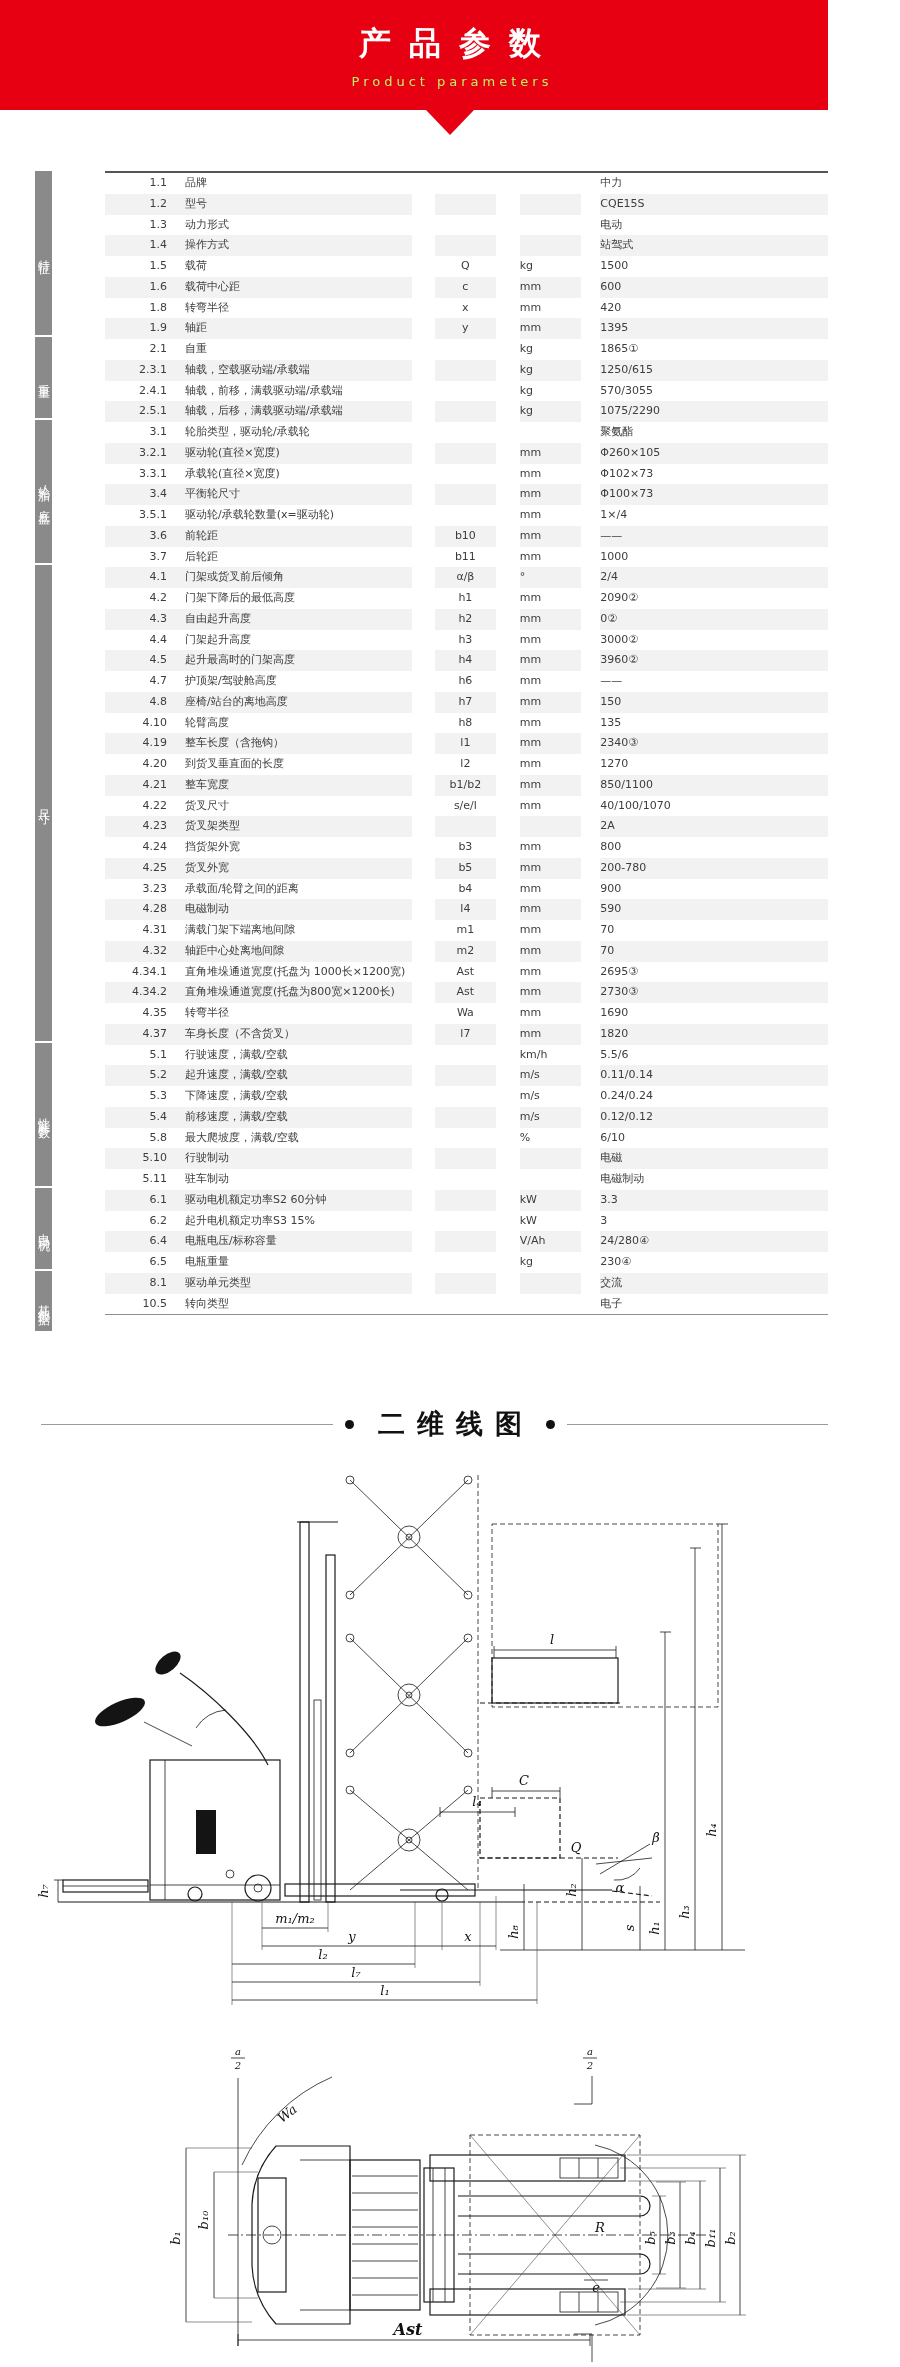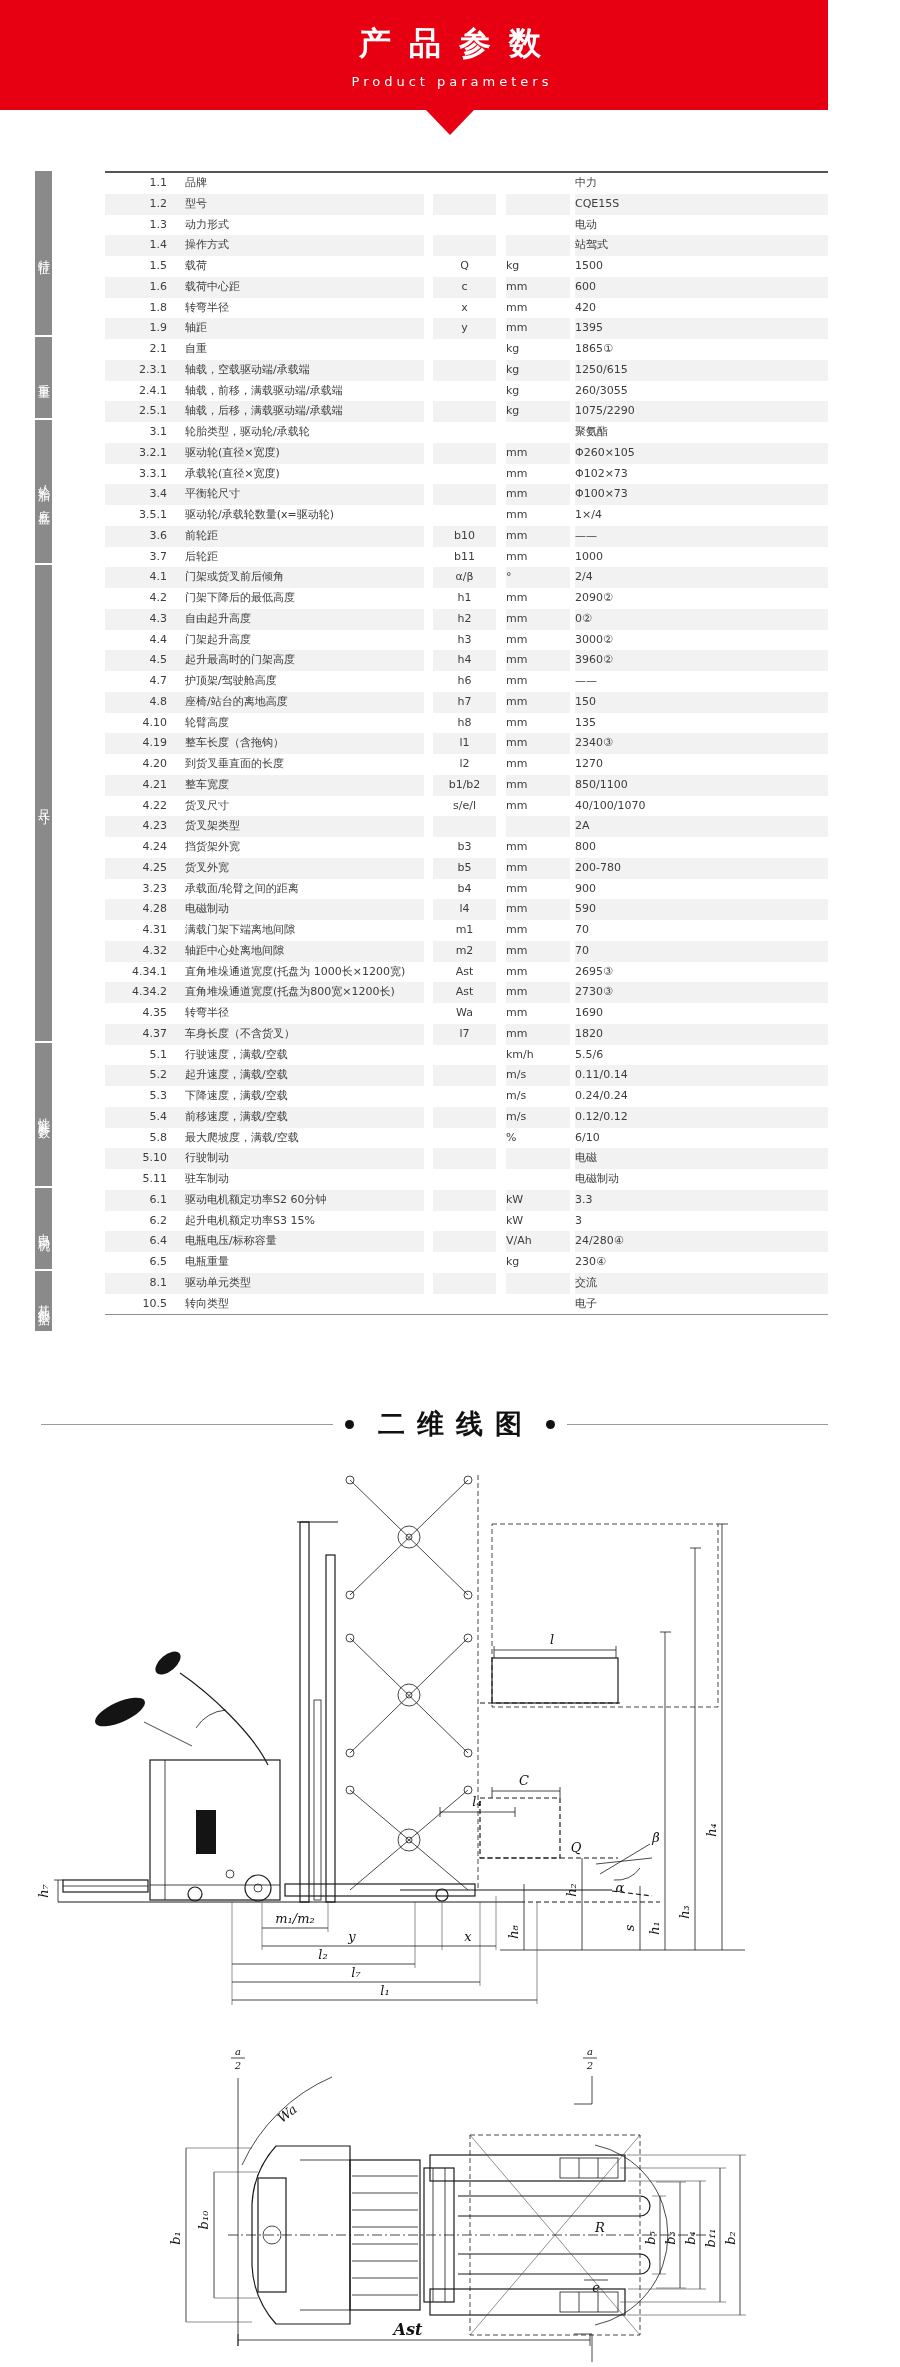--- a/index.html
+++ b/index.html
@@ -1,31 +1,31 @@
 <!DOCTYPE html>
 <html><head>
 <meta charset="utf-8">
 <style>
   html,body{margin:0;padding:0;background:#fff;}
   .page{position:relative;width:828px;height:2367px;background:#fff;overflow:hidden;
         font-family:"DejaVu Sans","Liberation Sans",sans-serif;color:#3d3d3d;}
   
   .banner{position:absolute;top:0;left:0;width:900px;height:110px;background:#e60012;text-align:center;}
   .banner-title{padding-top:22px;font-size:32px;font-weight:bold;color:#fff;letter-spacing:18px;text-indent:18px;}
-  .banner-subtitle{margin-top:8px;font-size:13px;color:#ffffff;letter-spacing:4px;text-indent:4px;}
+  .banner-subtitle{margin-top:8px;font-size:13px;color:#bef264;letter-spacing:4px;text-indent:4px;}
   .banner-arrow{position:absolute;top:110px;left:50%;transform:translateX(-50%);
         width:0;height:0;border-left:24px solid transparent;border-right:24px solid transparent;
         border-top:25px solid #e60012;}
   
   .spec{position:absolute;top:171px;left:0;width:900px;}
   .side-groups{position:absolute;left:35px;top:0;width:53px;}
   .sgroup{background:#8a8a8a;color:#fff;margin-bottom:2px;display:flex;align-items:center;justify-content:center;
         writing-mode:vertical-rl;text-orientation:upright;font-size:12px;letter-spacing:3px;box-sizing:border-box;}
   .rows{position:absolute;left:105px;top:0;width:760px;border-top:2px solid #555;border-bottom:1px solid #8d8d8d;}
-  .trow{display:flex;height:20.75px;font-size:11px;line-height:20.75px;}
+  .trow{display:flex;height:20.75px;font-size:11px;line-height:20.75px;gap:14px;}
   .trow .cell{box-sizing:border-box;white-space:nowrap;overflow:hidden;}
   .cell.main{width:319px;display:flex;}
   .cell.main .no{width:62px;text-align:right;padding-right:14px;flex:none;}
   .cell.main .lab{flex:1;padding-left:4px;}
   .cell.sym{width:63px;margin-left:9px;text-align:center;}
   .cell.unit{width:64px;margin-left:10px;}
   .cell.val{width:275px;margin-left:5px;text-align:left;}
   .trow.alt .cell{background:#f2f2f2;}
   
   .diagram-head{position:absolute;top:1404px;left:0;width:900px;display:flex;align-items:center;justify-content:center;}
@@ -156,21 +156,21 @@
           <div class="cell unit">kg</div>
           <div class="cell val">1250/615</div>
         </div>
         <div class="trow">
           <div class="cell main">
             <span class="no">2.4.1</span>
             <span class="lab">轴载，前移，满载驱动端/承载端</span>
           </div>
           <div class="cell sym"></div>
           <div class="cell unit">kg</div>
-          <div class="cell val">260/3055</div>
+          <div class="cell val">570/3055</div>
         </div>
         <div class="trow alt">
           <div class="cell main">
             <span class="no">2.5.1</span>
             <span class="lab">轴载，后移，满载驱动端/承载端</span>
           </div>
           <div class="cell sym"></div>
           <div class="cell unit">kg</div>
           <div class="cell val">1075/2290</div>
         </div>

